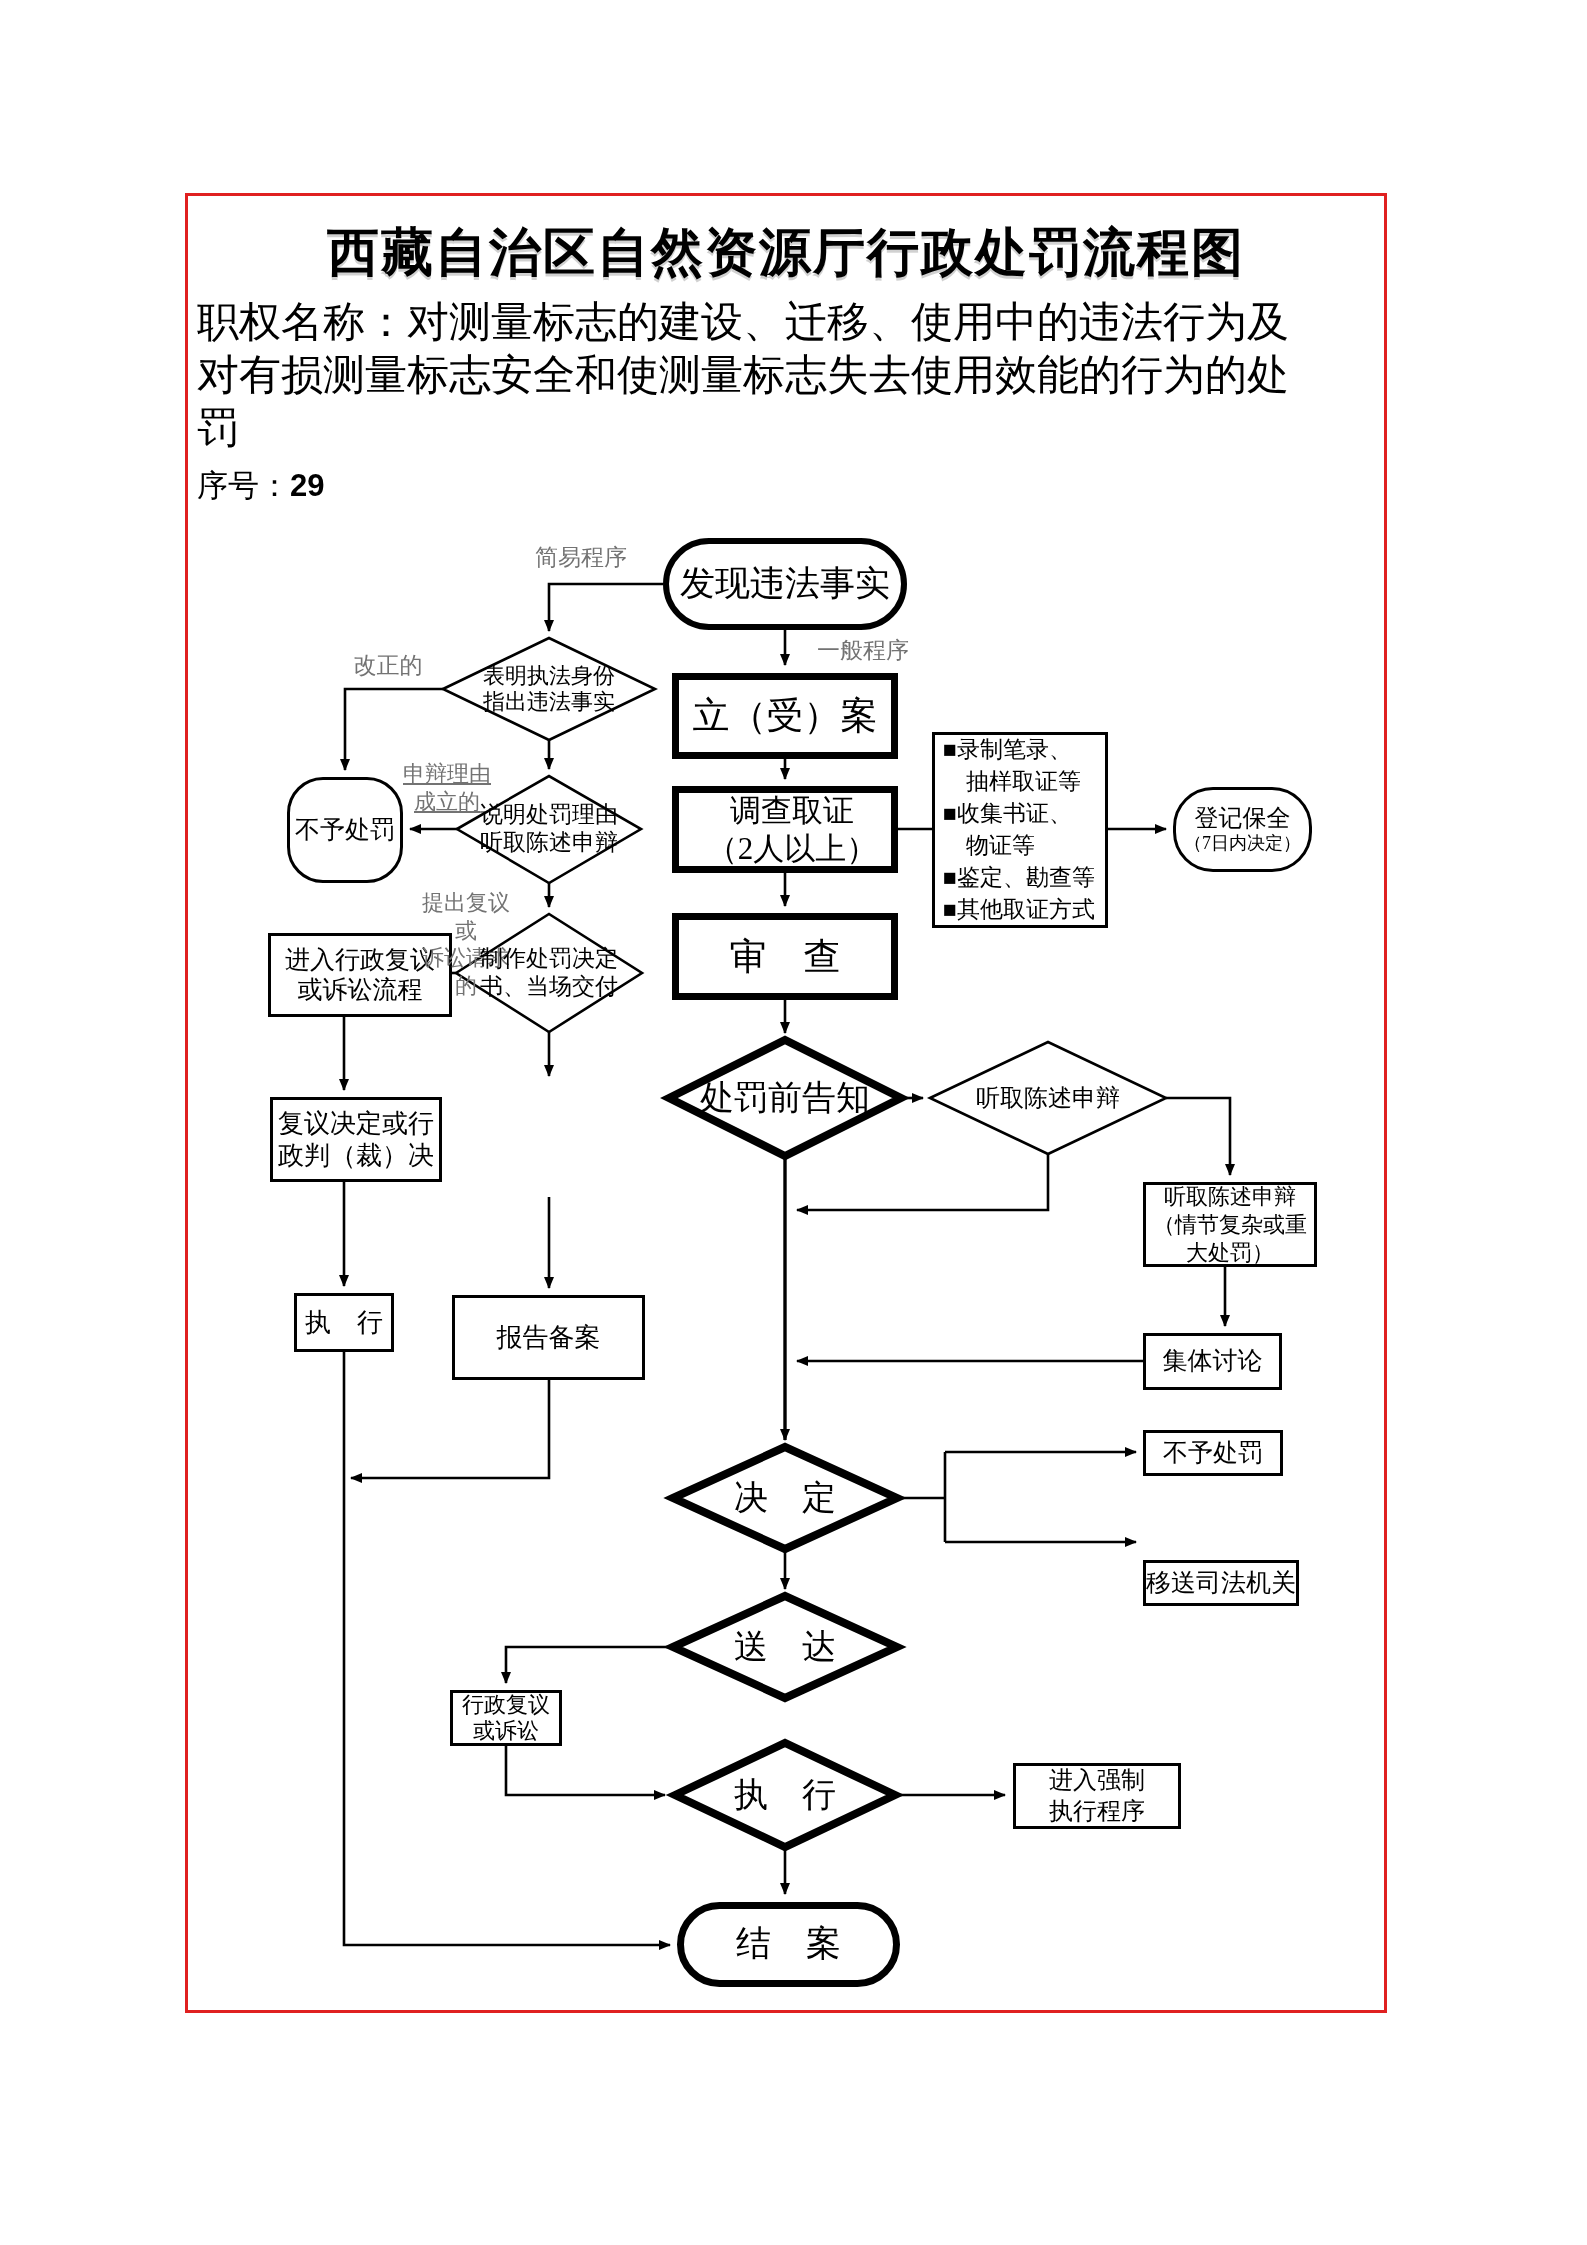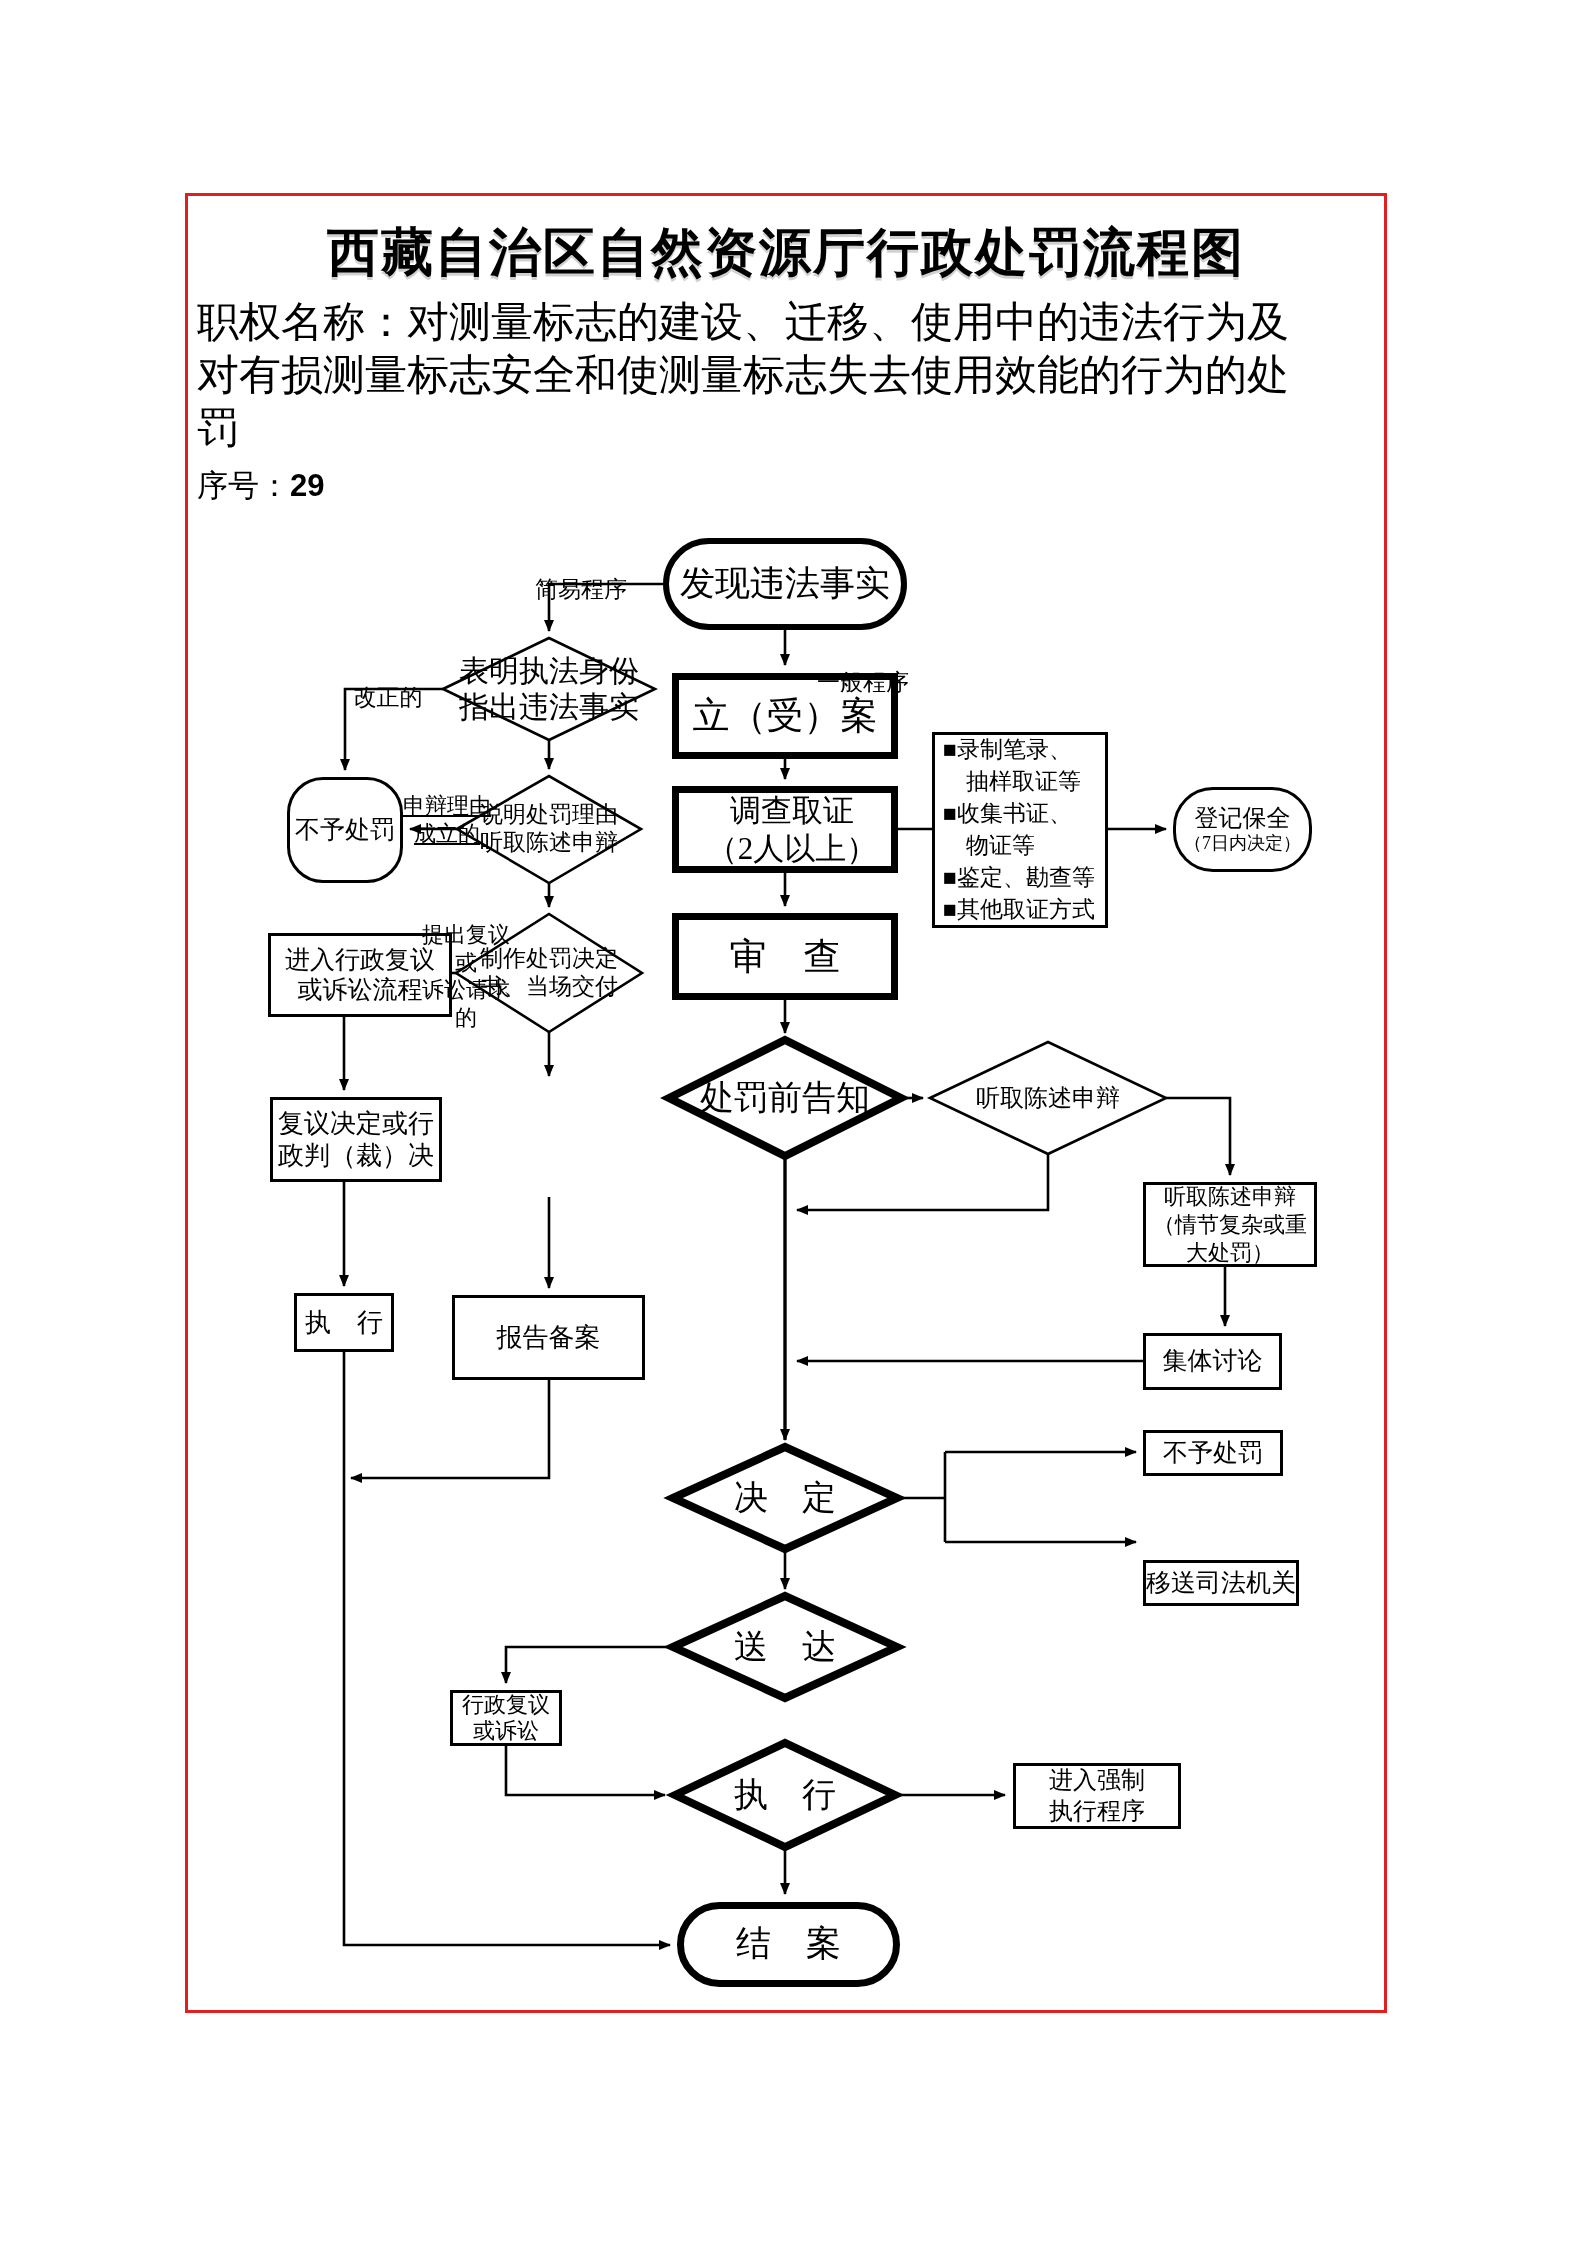--- a/index.html
+++ b/index.html
@@ -15,22 +15,22 @@
   .serial{position:absolute;left:197px;top:465px;font-size:31px;}
   .serial .num{font-family:"Liberation Sans","DejaVu Sans",sans-serif;font-weight:bold;}
   .wires{position:absolute;left:0;top:0;z-index:1;}
   .nd{position:absolute;display:flex;align-items:center;justify-content:center;
       text-align:center;white-space:pre-line;box-sizing:border-box;background:#fff;
       border:3px solid #000;z-index:2;line-height:1.22;}
   .stadium{border-radius:46px;font-family:Liberation Serif, serif;}
   .bold{border-width:7px;}
   .dt{position:absolute;display:flex;align-items:center;justify-content:center;
       text-align:center;white-space:pre-line;z-index:3;background:transparent;line-height:1.2;}
-  .lb{position:absolute;text-align:center;white-space:pre-line;color:#000000;
-      z-index:2;line-height:1.25;margin-top:32px;}
+  .lb{position:absolute;text-align:center;white-space:pre-line;color:#737373;
+      z-index:2;line-height:1.25;}
   .left-align{justify-content:flex-start;text-align:left;padding-left:8px;}
 </style>
 </head>
 <body>
 
 <div class="page" style="--frame-color: #e02020;">
   <div class="frame"></div>
 
   <div class="title">西藏自治区自然资源厅行政处罚流程图</div>
   <div class="authority">职权名称：对测量标志的建设、迁移、使用中的违法行为及
@@ -118,21 +118,21 @@
 大处罚）</div>
   <div class="nd" style="left:1143px;top:1333px;width:139px;height:57px;font-size:25px;">集体讨论</div>
   <div class="nd" style="left:1143px;top:1430px;width:140px;height:46px;font-size:25px;">不予处罚</div>
   <div class="nd" style="left:1143px;top:1520px;width:156px;height:46px;font-size:25px;margin-top:40px;">移送司法机关</div>
   <div class="nd" style="left:450px;top:1690px;width:112px;height:56px;font-size:22px;line-height:26px;">行政复议
 或诉讼</div>
   <div class="nd" style="left:1013px;top:1763px;width:168px;height:66px;font-size:24px;line-height:31px;">进入强制
 执行程序</div>
   <div class="nd stadium bold" style="left:677px;top:1902px;width:223px;height:85px;border-radius:43px;font-size:35px;">结　案</div>
 
-  <div class="dt" style="left:449px;top:661px;width:200px;height:56px;font-size:30px;">表明执法身份
+  <div class="dt" style="left:449px;top:661px;width:200px;height:56px;font-size:22px;">表明执法身份
 指出违法事实</div>
   <div class="dt" style="left:449px;top:801px;width:200px;height:56px;font-size:23px;">说明处罚理由
 听取陈述申辩</div>
   <div class="dt" style="left:449px;top:945px;width:200px;height:56px;font-size:23px;">制作处罚决定
 书、当场交付</div>
   <div class="dt" style="left:665px;top:1080px;width:240px;height:36px;font-size:34px;">处罚前告知</div>
   <div class="dt" style="left:948px;top:1085px;width:200px;height:26px;font-size:24px;">听取陈述申辩</div>
   <div class="dt" style="left:685px;top:1477px;width:200px;height:42px;font-size:34px;">决　定</div>
   <div class="dt" style="left:685px;top:1626px;width:200px;height:42px;font-size:34px;">送　达</div>
   <div class="dt" style="left:685px;top:1774px;width:200px;height:42px;font-size:34px;">执　行</div>

